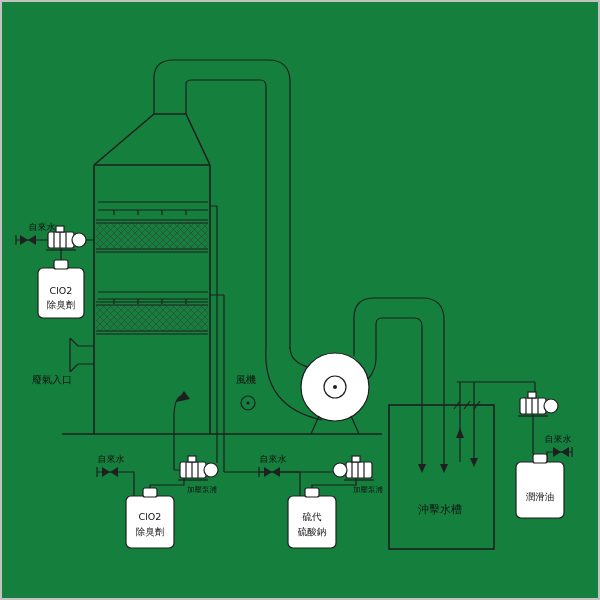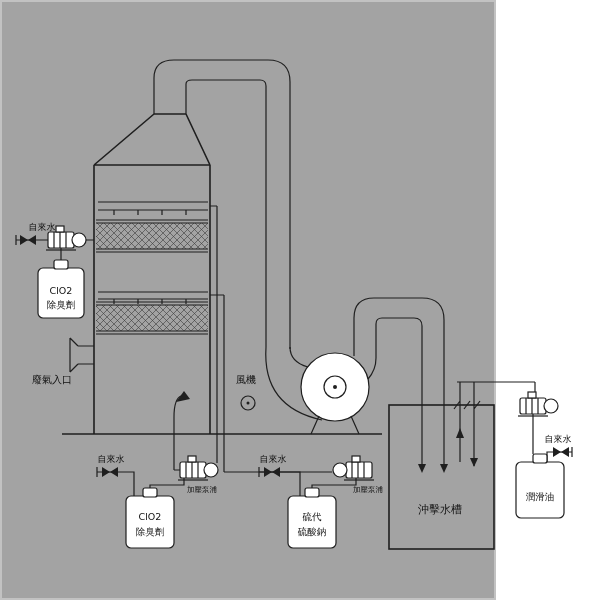--- a/index.html
+++ b/index.html
@@ -1,18 +1,18 @@
 <!DOCTYPE html>
 <html><head>
 <meta charset="utf-8">
 <style>
   html,body{margin:0;padding:0;background:#fff;}
   .canvas{
-    width:496px;height:600px;
-    background:#a3a3a3;
+    width:600px;height:600px;
+    background:#15803d;
     border:2px solid #c2c2c2;
     box-sizing:border-box;
     font-family:"DejaVu Sans", sans-serif;
     position:relative;
   }
   svg{display:block;}
   .ln{stroke:#1f1f1f;stroke-width:1.2;fill:none;}
   .thick{stroke:#1f1f1f;stroke-width:1.6;fill:none;}
   .wh{fill:#ffffff;stroke:#1f1f1f;stroke-width:1.2;}
   .fillb{fill:#1f1f1f;stroke:none;}

